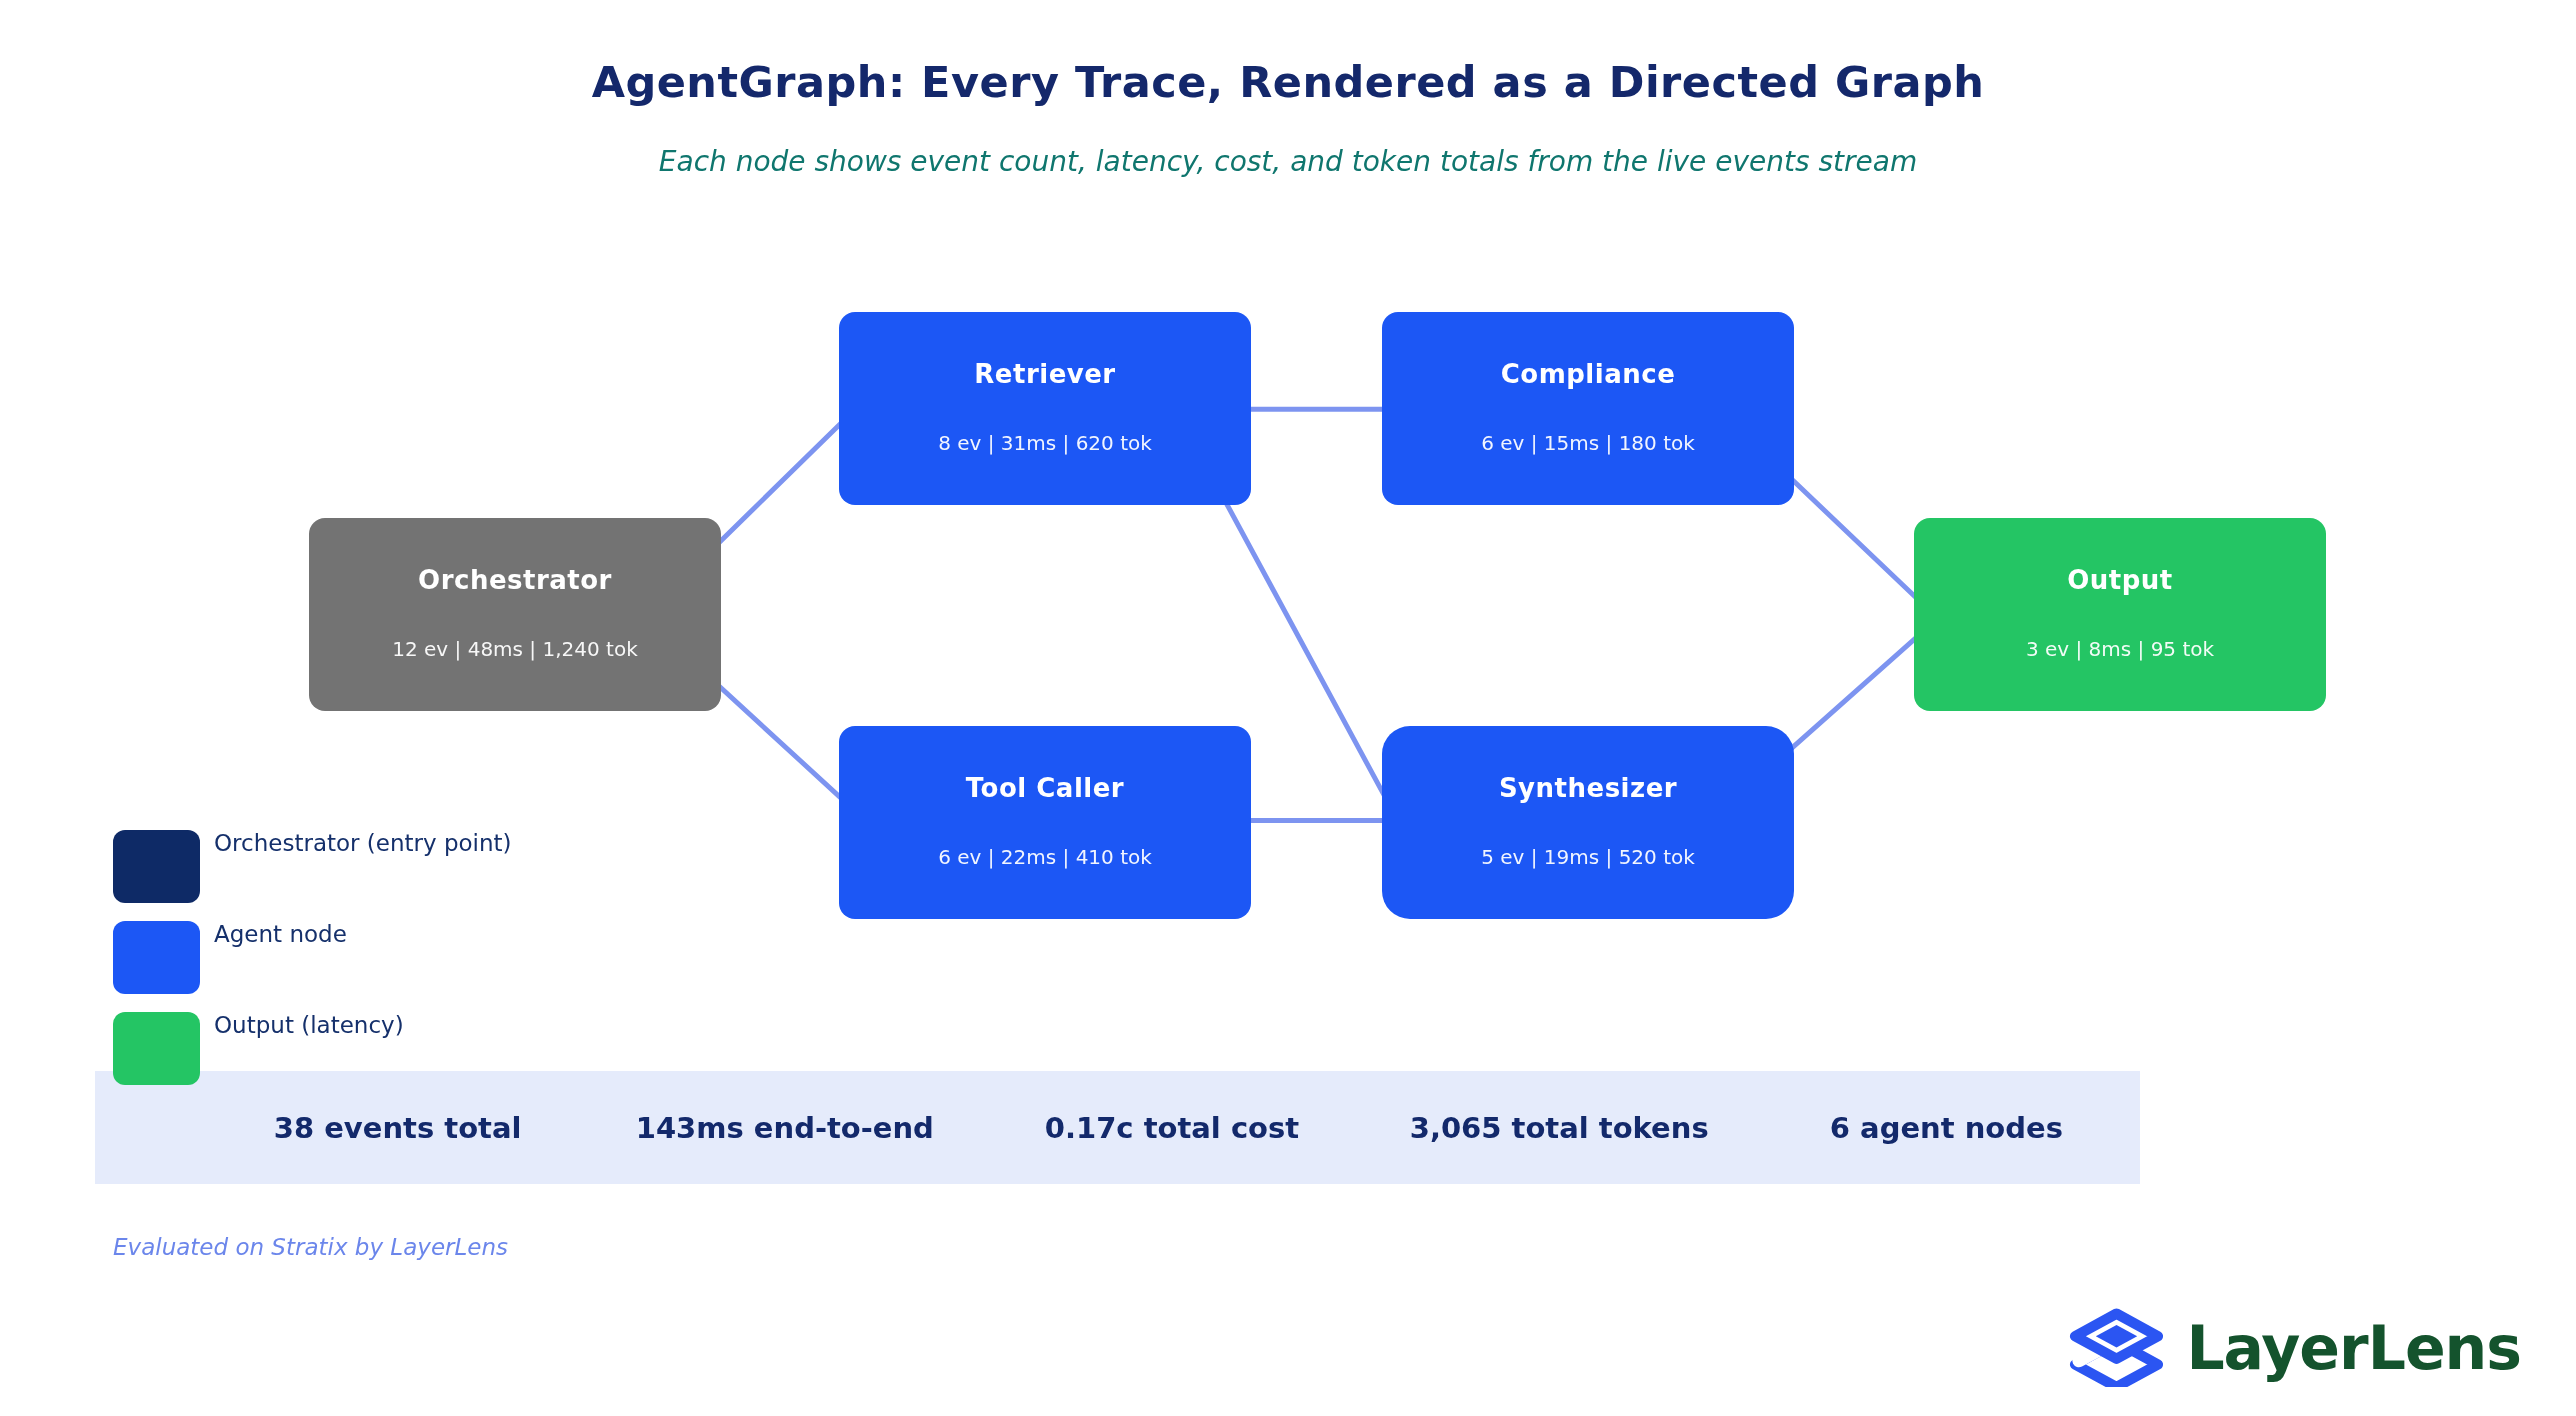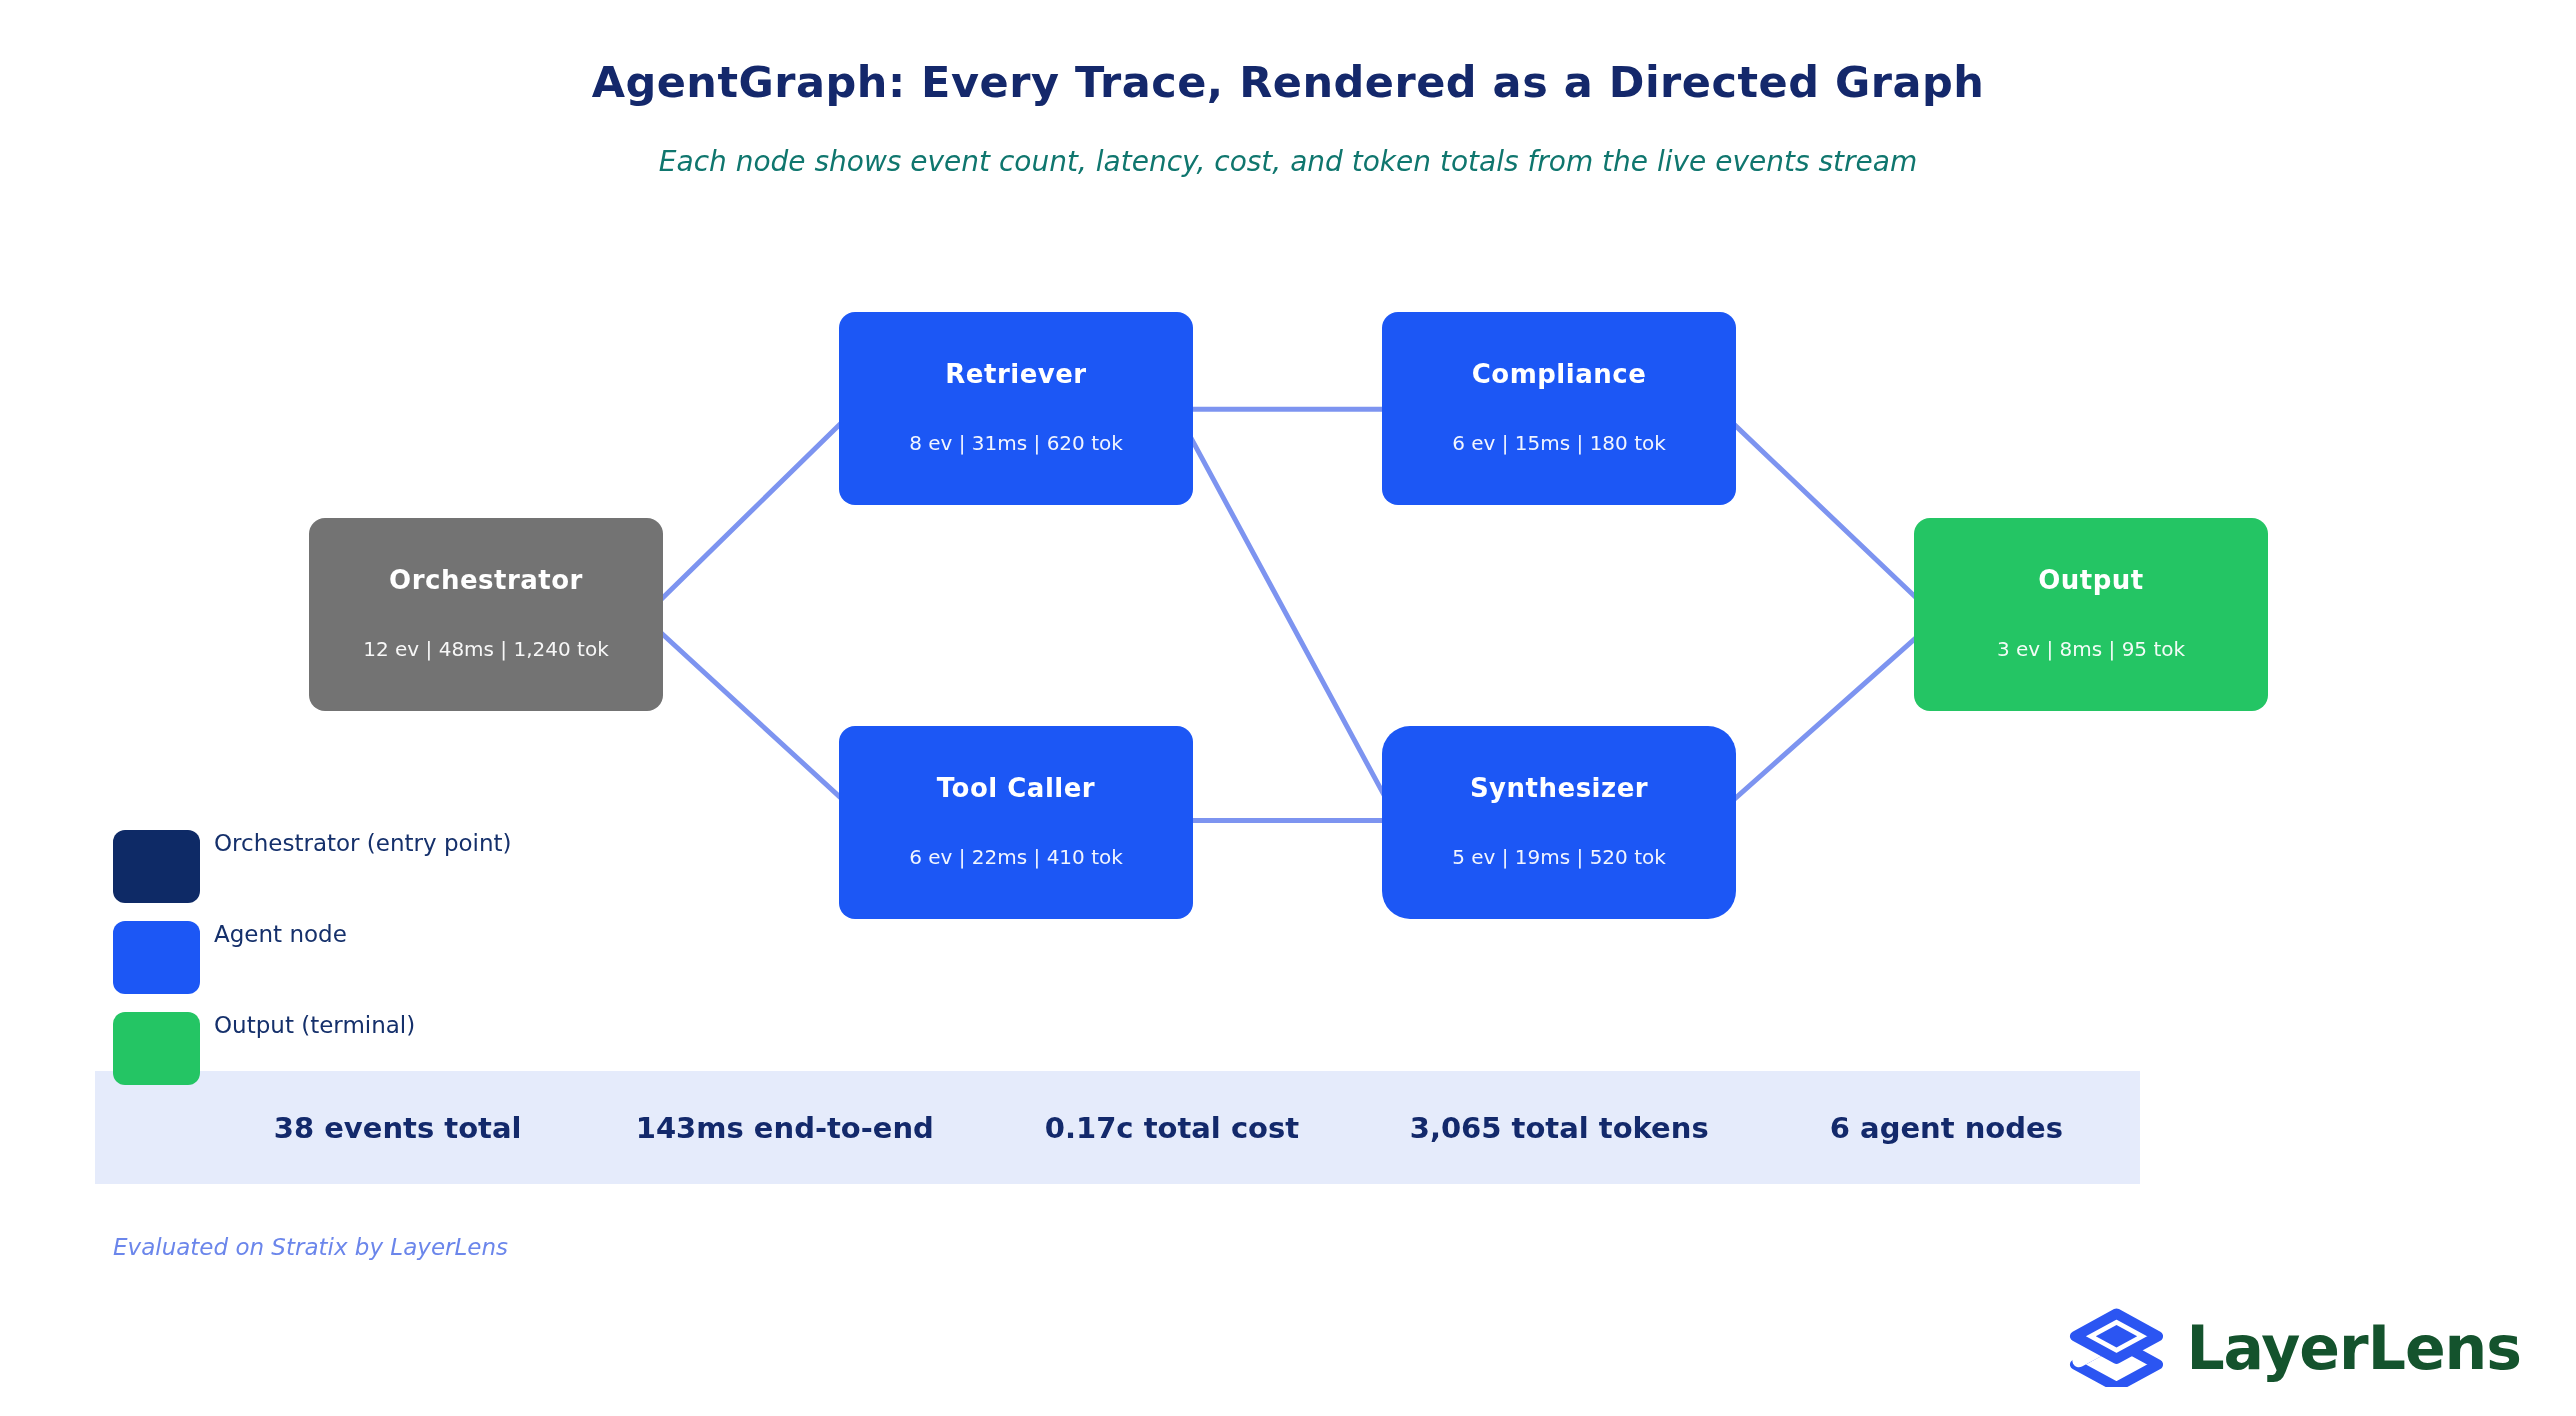--- a/index.html
+++ b/index.html
@@ -42,21 +42,21 @@
   }
   .edges line {
     stroke: #7d94f0;
     stroke-width: 5;
     stroke-linecap: round;
   }
 
   
   .node {
     position: absolute;
-    width: 354px;
+    width: 412px;
     height: 193px;
     border-radius: 16px;
     color: #ffffff;
   }
   .node .node-label {
     position: absolute;
     left: 0; right: 0; top: 32%;
     transform: translateY(-50%);
     text-align: center;
     font-size: 26px;
@@ -195,21 +195,21 @@
     <div class="legend-row">
       <div class="legend-swatch" style="background-color: rgb(14, 42, 102);"></div>
       <div class="legend-label">Orchestrator (entry point)</div>
     </div>
     <div class="legend-row">
       <div class="legend-swatch" style="background-color: rgb(28, 87, 245);"></div>
       <div class="legend-label">Agent node</div>
     </div>
     <div class="legend-row">
       <div class="legend-swatch" style="background-color: rgb(36, 197, 100);"></div>
-      <div class="legend-label">Output (terminal)</div>
+      <div class="legend-label">Output (latency)</div>
     </div>
   </div>
 
   <div class="stats-bar" style="background-color: rgb(229, 235, 251);">
     <div class="stat-item">38 events total</div>
     <div class="stat-item">143ms end-to-end</div>
     <div class="stat-item">0.17c total cost</div>
     <div class="stat-item">3,065 total tokens</div>
     <div class="stat-item">6 agent nodes</div>
   </div>

